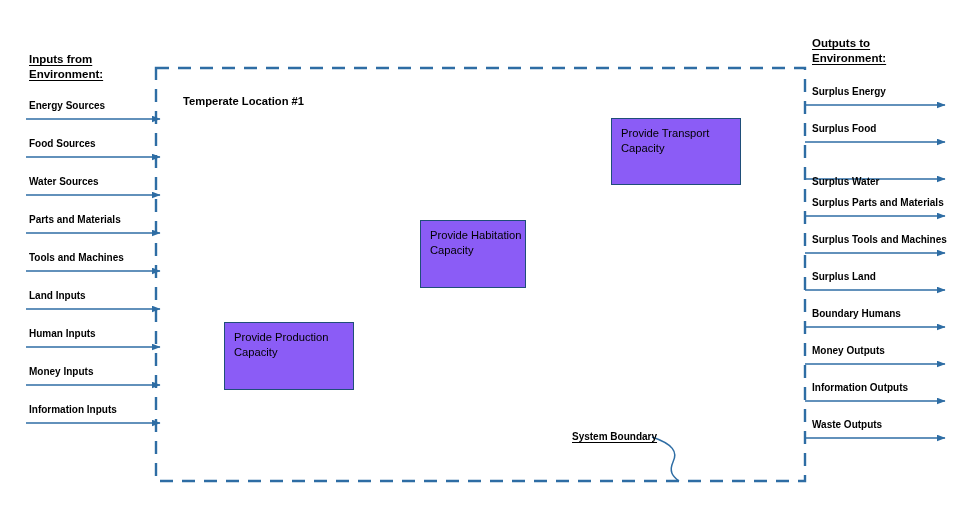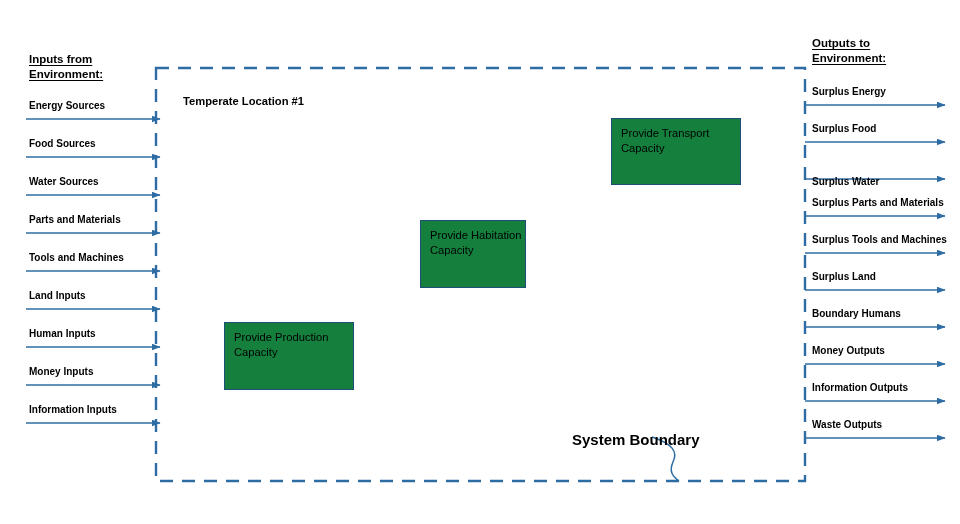--- a/index.html
+++ b/index.html
@@ -49,27 +49,28 @@
     width: -moz-fit-content;
     width: fit-content;
   }
   .flow-label {
     font-size: 10px;
   }
   .loc-label {
     font-size: 11.2px;
   }
   .boundary-note {
-    font-size: 15px;
+    font-size: 10px;
+    text-decoration: underline;
     text-underline-offset: 2px;
   }
   .pbox {
     position: absolute;
     border: 1.6px solid #1F4E79;
-    background: #15803d;
+    background: #8b5cf6;
     box-sizing: border-box;
   }
   .pbox .ptext {
     position: absolute;
     left: 9px;
     top: 7px;
     font-size: 11.2px;
     font-weight: normal;
     color: #000000;
     line-height: 1.35;

